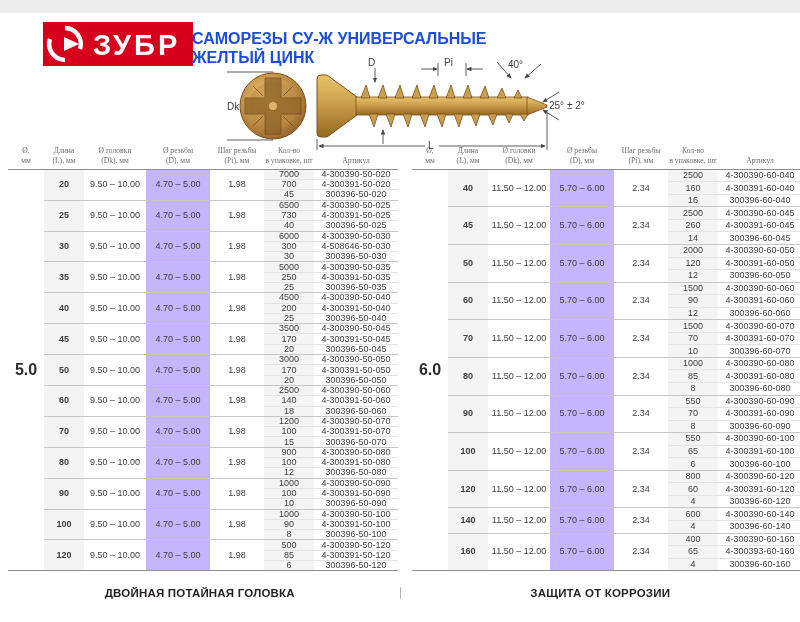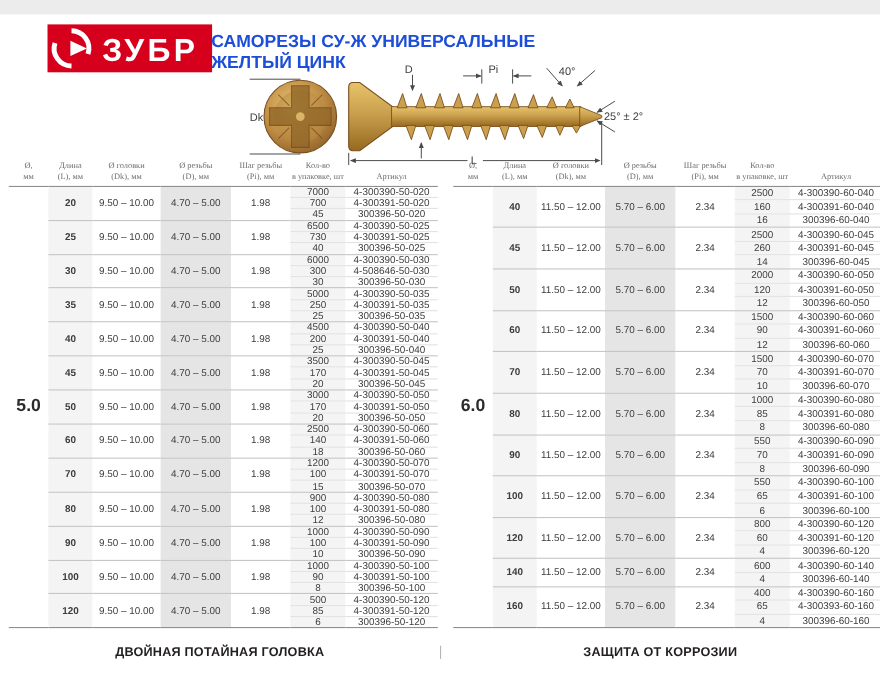--- a/index.html
+++ b/index.html
@@ -18,21 +18,21 @@
   .dimtxt{font-size:10px;fill:#3d3d3d;font-family:"Liberation Sans",sans-serif;}
   
   .tables{position:absolute;top:146px;left:8px;display:flex;gap:14px;}
   table.spec{border-collapse:collapse;table-layout:fixed;width:390px;font-size:9px;color:#3d3d3d;border-bottom:1px solid #8f8f8f;}
   col.c0{width:36px}col.c1{width:40px}col.c2{width:62px}col.c3{width:64px}col.c4{width:54px}col.c5{width:50px}col.c6{width:84px}
   table.spec th{font-size:7.6px;font-weight:normal;color:#6b6c6e;vertical-align:bottom;padding:0 0 3px 0;border-bottom:1px solid #8f8f8f;line-height:1.3;text-align:center;font-family:Liberation Serif, serif;}
   table.spec td{vertical-align:middle;text-align:center;line-height:1;padding:0;}
   .t5 td.rc{height:9.3px;}
   .t6 td.rc{height:11.5px;}
   td.len{font-weight:bold;background:#f4f4f4;}
-  td.thr{background:#e5e5e5;}
+  td.thr{background:#c4b5fd;}
   td.qty{text-align:right;padding-right:16px;background:#f4f4f4;}
   td.art{text-align:right;padding-right:5px;}
   td.dia{font-weight:bold;font-size:16px;color:#2b2b2b;}
   tr.gs td{border-top:1px solid #c6c6c6;}
   tr.sub td{border-top:1px solid #e3e3e3;}
   
   .footer{position:absolute;top:580px;left:0;width:800px;height:26px;display:flex;align-items:center;}
   .f-item{flex:1;text-align:center;font-weight:bold;font-size:11.5px;color:#231f20;letter-spacing:.2px;}
   .f-item + .f-item{border-left:1px solid #b5b5b5;}
 </style>

